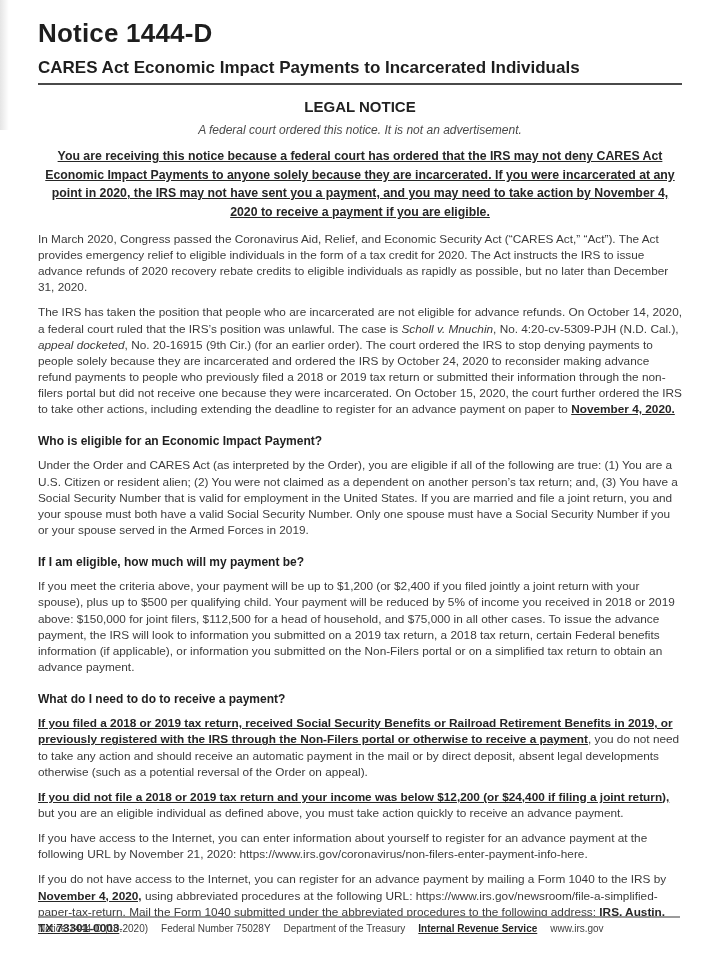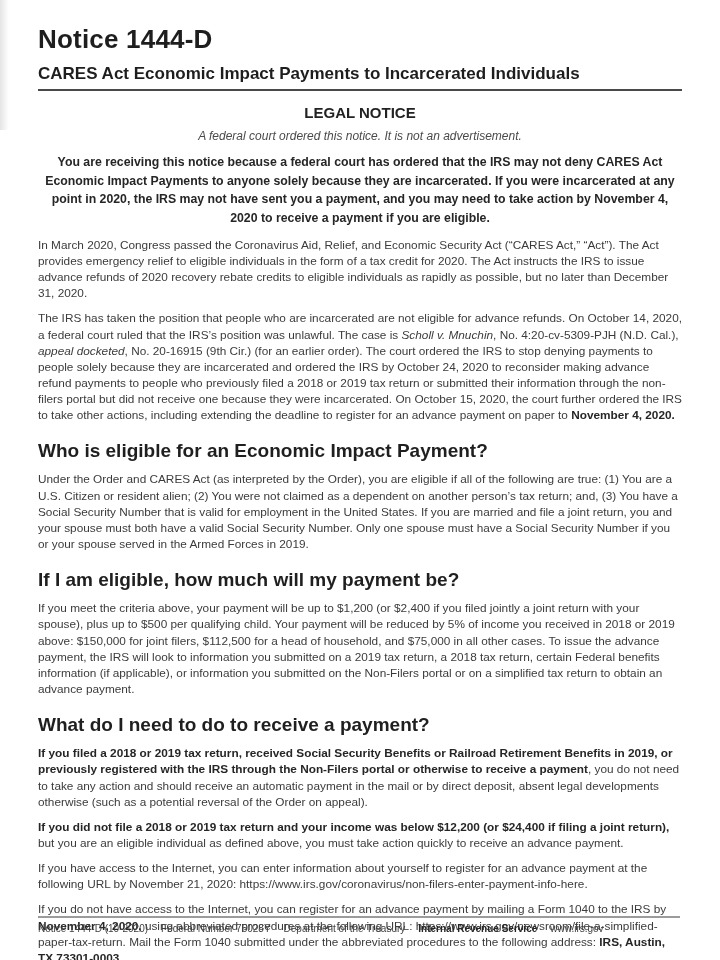--- a/index.html
+++ b/index.html
@@ -2,21 +2,21 @@
 <html><head>
 <meta charset="utf-8">
 <style>
   html, body { margin: 0; padding: 0; background: #ffffff; }
   .page {
     position: relative;
     width: 720px;
     height: 960px;
     background: #ffffff;
     box-sizing: border-box;
-    padding: 24px 38px 0 38px;
+    padding: 18px 38px 0 38px;
     font-family: "Liberation Sans", "DejaVu Sans", sans-serif;
     color: #3b3b3b;
     overflow: hidden;
   }
   .scan-edge {
     position: absolute;
     left: 0; top: 0;
     width: 9px; height: 130px;
     background: linear-gradient(to right, rgba(0,0,0,0.10), rgba(0,0,0,0));
     pointer-events: none;
@@ -61,25 +61,25 @@
     color: #252525;
   }
   .doc-body p {
     margin: 9px 0 0 0;
     font-size: 11.8px;
     line-height: 1.37;
     color: #3b3b3b;
   }
   .doc-body h3 {
     margin: 17px 0 2px 0;
-    font-size: 19px;
+    font-size: 12px;
     font-weight: bold;
     color: #1f1f1f;
   }
-  .doc-body b, p.alert, .b { font-weight: bold; color: #262626; }
+  .doc-body b, p.alert, .b { font-weight: bold; color: #262626; text-decoration: underline; }
   .doc-body .b { font-size: inherit; }
   .doc-body em { }
   footer.page-footer {
     position: absolute;
     left: 38px;
     right: 40px;
     bottom: 26px;
   }
   .footer-rule { border-top: 2px solid #9b9b9b; }
   .footer-line {

